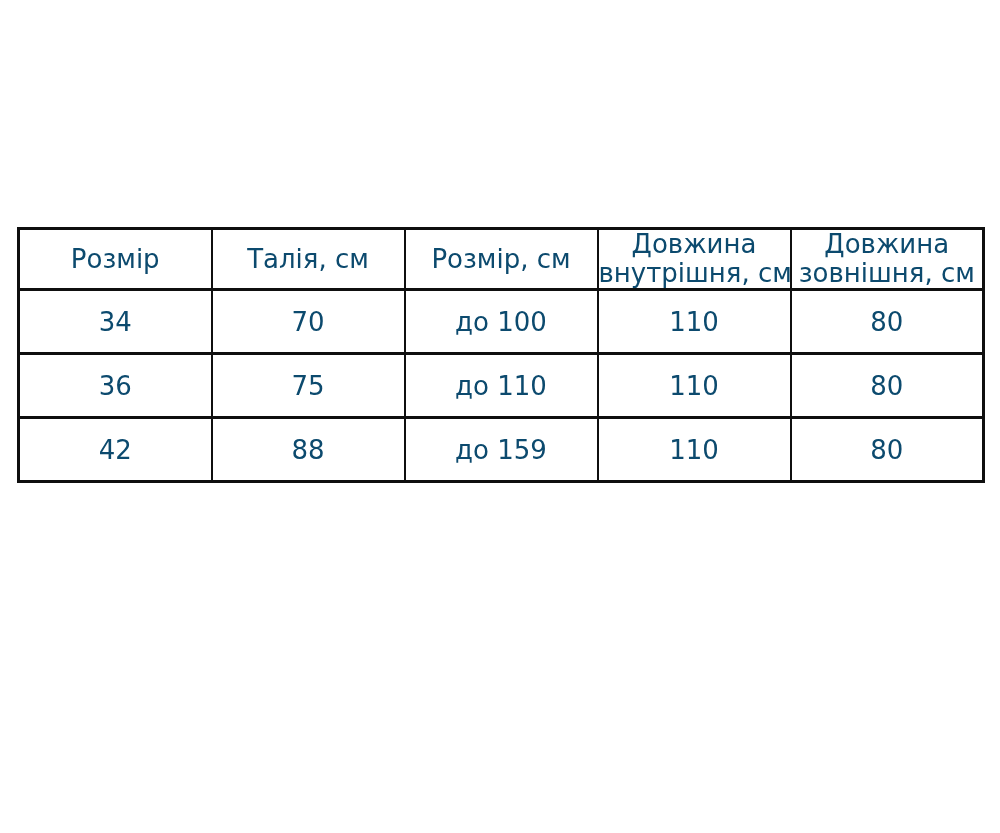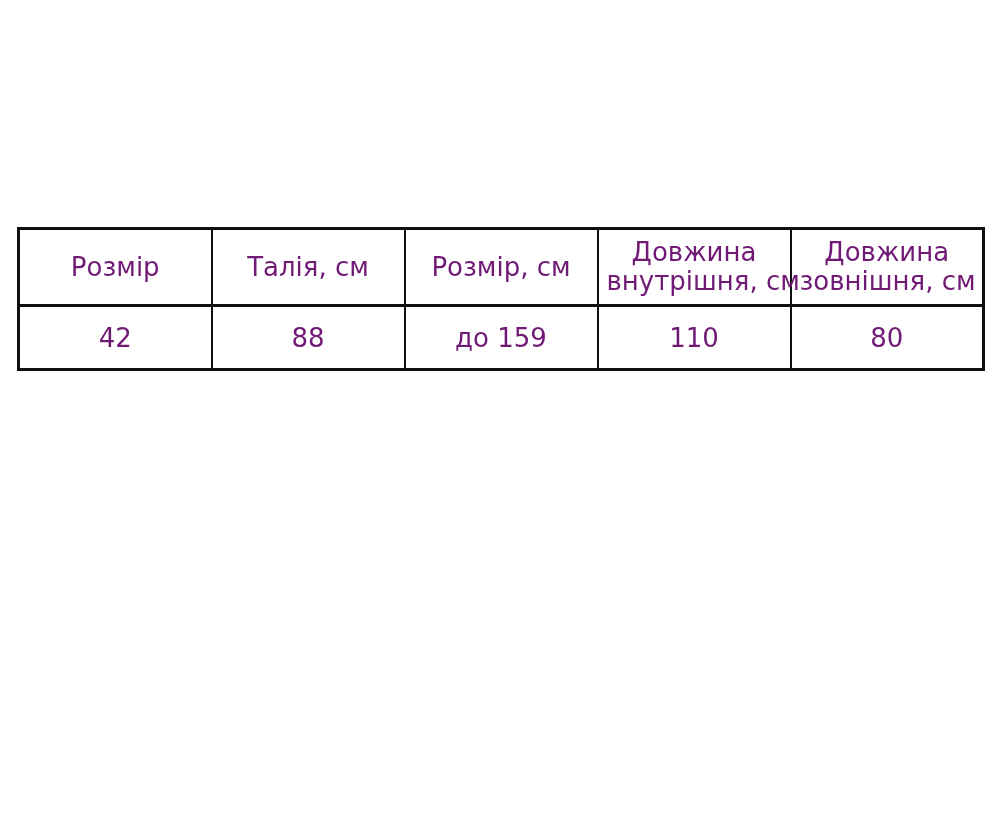--- a/index.html
+++ b/index.html
@@ -27,26 +27,26 @@
     table-layout: fixed;
     width: 966px;
     background: #ffffff;
   }
   table.size-table col { width: 193px; }
   .size-table th,
   .size-table td {
     border: 2px solid #0f0f0f;
     border-top-width: 3px;
     border-bottom-width: 3px;
-    padding: 8px;
+    padding: 0;
     text-align: center;
     vertical-align: middle;
     font-size: 26px;
     font-weight: 400;
-    color: #701a75;
+    color: #0c4a6e;
     overflow: visible;
   }
   .size-table { border: 3px solid #0f0f0f; }
   tr.header-row { height: 61px; }
   tr.data-row   { height: 64px; }
   .hdr-line {
     display: block;
     line-height: 29px;
     white-space: nowrap;
   }
@@ -84,20 +84,34 @@
             <span class="hdr-line">внутрішня, см</span>
           </th>
           <th>
             <span class="hdr-line">Довжина</span>
             <span class="hdr-line">зовнішня, см</span>
           </th>
         </tr>
       </thead>
       <tbody>
         <tr class="data-row">
+          <td>34</td>
+          <td>70</td>
+          <td>до 100</td>
+          <td>110</td>
+          <td>80</td>
+        </tr>
+        <tr class="data-row">
+          <td>36</td>
+          <td>75</td>
+          <td>до 110</td>
+          <td>110</td>
+          <td>80</td>
+        </tr>
+        <tr class="data-row">
           <td>42</td>
           <td>88</td>
           <td>до 159</td>
           <td>110</td>
           <td>80</td>
         </tr>
       </tbody>
     </table>
   </div>
 </div>

